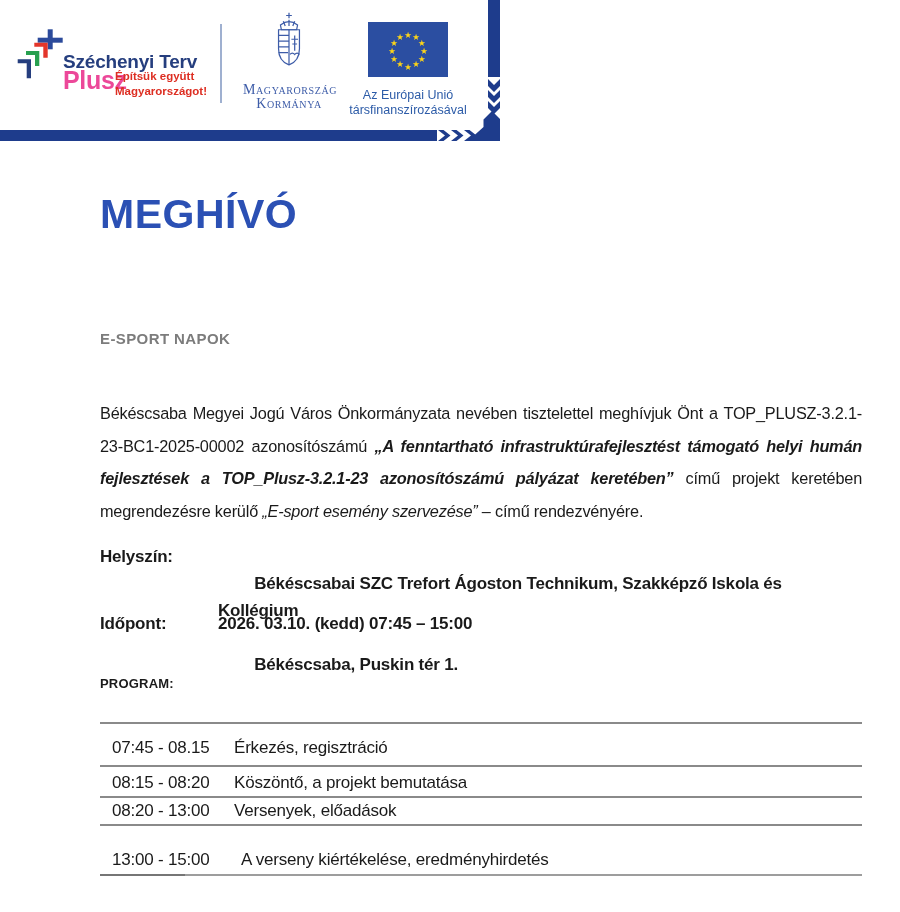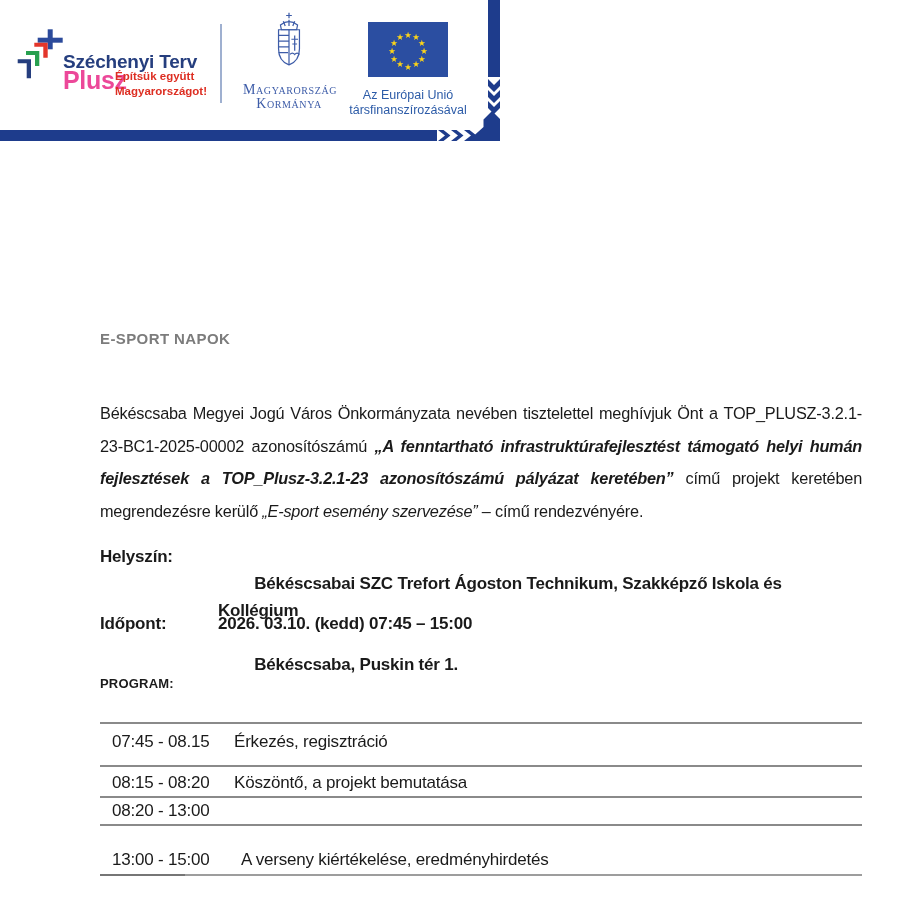--- a/index.html
+++ b/index.html
@@ -55,21 +55,21 @@
 
   .program-heading { position: absolute; left: 100px; top: 676px; font-size: 13px; font-weight: bold;
                      letter-spacing: 0.2px; }
 
   .program-table { position: absolute; left: 100px; top: 722px; width: 762px; }
   .rule { height: 2px; background: #8a8a8a; }
   .rule-bottom { height: 2px; background: linear-gradient(90deg, #767676 0 85px, #9d9d9d 85px); }
   .prog-row { display: flex; font-size: 17px; letter-spacing: -0.2px; }
   .prog-row .time { flex: 0 0 134px; padding-left: 12px; white-space: nowrap; }
   .prog-row .desc { flex: 1; }
-  .row-1 { height: 41px; padding-top: 8px; }
+  .row-1 { height: 41px; padding-top: 14px; }
   .row-2 { height: 29px; padding-top: 6px; }
   .row-3 { height: 26px; padding-top: 3px; }
   .row-4 { height: 48px; padding-top: 24px; }
   .row-4 .desc { padding-left: 7px; }
 </style>
 </head>
 <body>
 
 <div class="page">
 
@@ -158,20 +158,21 @@
           <text x="32" y="17.6">★</text>
         </g>
       </svg>
       <div class="eu-text">
         <span>Az Európai Unió</span><br>
         <span>társfinanszírozásával</span>
       </div>
     </div>
   </div>
 
+  <div class="doc-title">MEGHÍVÓ</div>
   <div class="doc-subtitle">E-SPORT NAPOK</div>
 
   <p class="intro"><span class="seg-normal">Békéscsaba Megyei Jogú Város Önkormányzata nevében tisztelettel meghívjuk Önt a TOP_PLUSZ-3.2.1-23-BC1-2025-00002 azonosítószámú </span><span class="seg-bold-italic">„A fenntartható infrastruktúrafejlesztést támogató helyi humán fejlesztések a TOP_Plusz-3.2.1-23 azonosítószámú pályázat keretében”</span><span class="seg-normal"> című projekt keretében megrendezésre kerülő </span><span class="seg-italic">„E-sport esemény szervezése”</span><span class="seg-normal"> – című rendezvényére.</span></p>
 
   <div class="details details-venue">
     <div class="detail-row">
       <div class="detail-label">Helyszín:</div>
       <div class="detail-value">
         <span>Békéscsabai SZC Trefort Ágoston Technikum, Szakképző Iskola és  Kollégium</span><br>
         <span>Békéscsaba, Puskin tér 1.</span>
@@ -195,20 +196,21 @@
       <div class="desc">Érkezés, regisztráció</div>
     </div>
     <div class="rule"></div>
     <div class="prog-row row-2">
       <div class="time">08:15 - 08:20</div>
       <div class="desc">Köszöntő, a projekt bemutatása</div>
     </div>
     <div class="rule"></div>
     <div class="prog-row row-3">
       <div class="time">08:20 - 13:00</div>
+      <div class="desc">Versenyek, előadások</div>
     </div>
     <div class="rule"></div>
     <div class="prog-row row-4">
       <div class="time">13:00 - 15:00</div>
       <div class="desc">A verseny kiértékelése, eredményhirdetés</div>
     </div>
     <div class="rule-bottom"></div>
   </div>
 
 </div>

